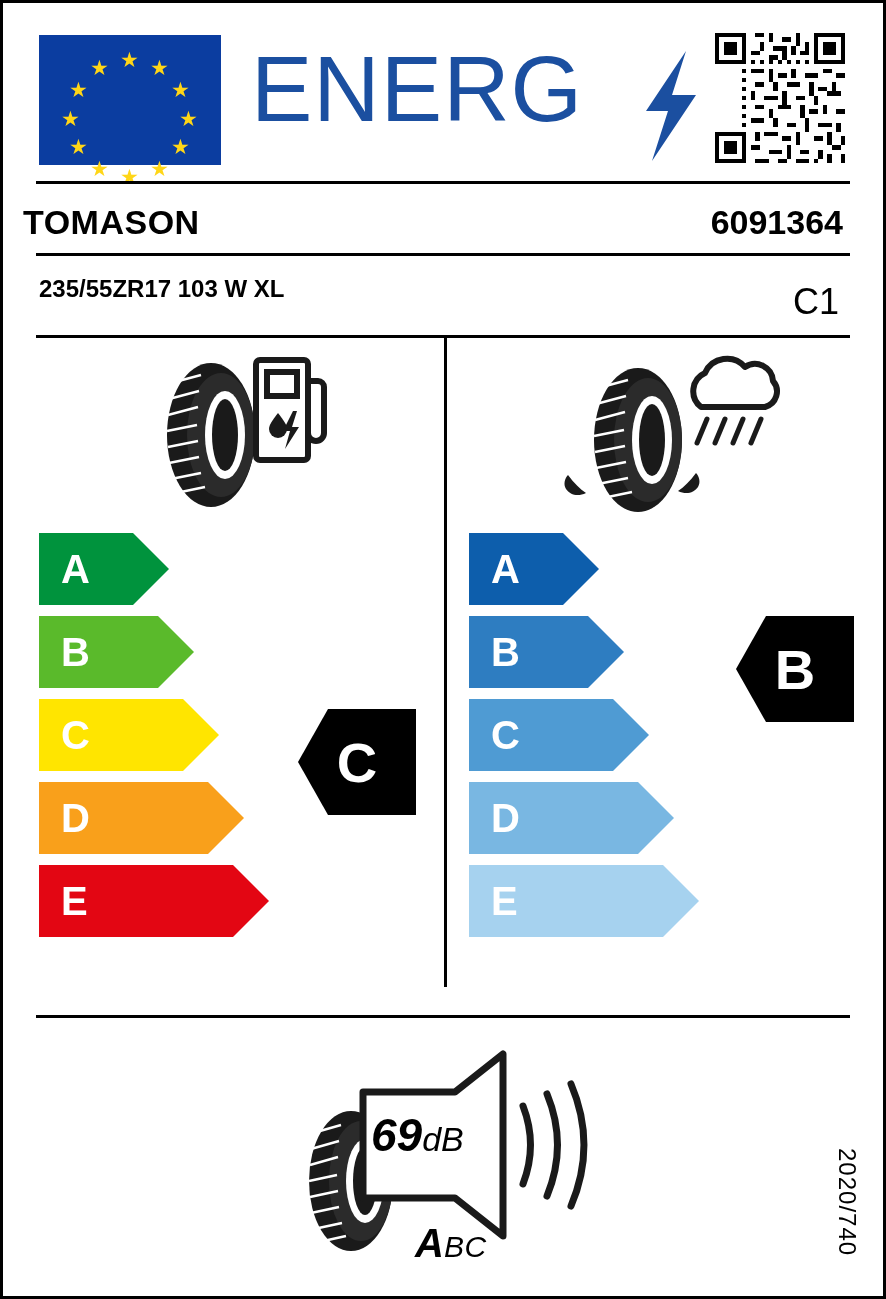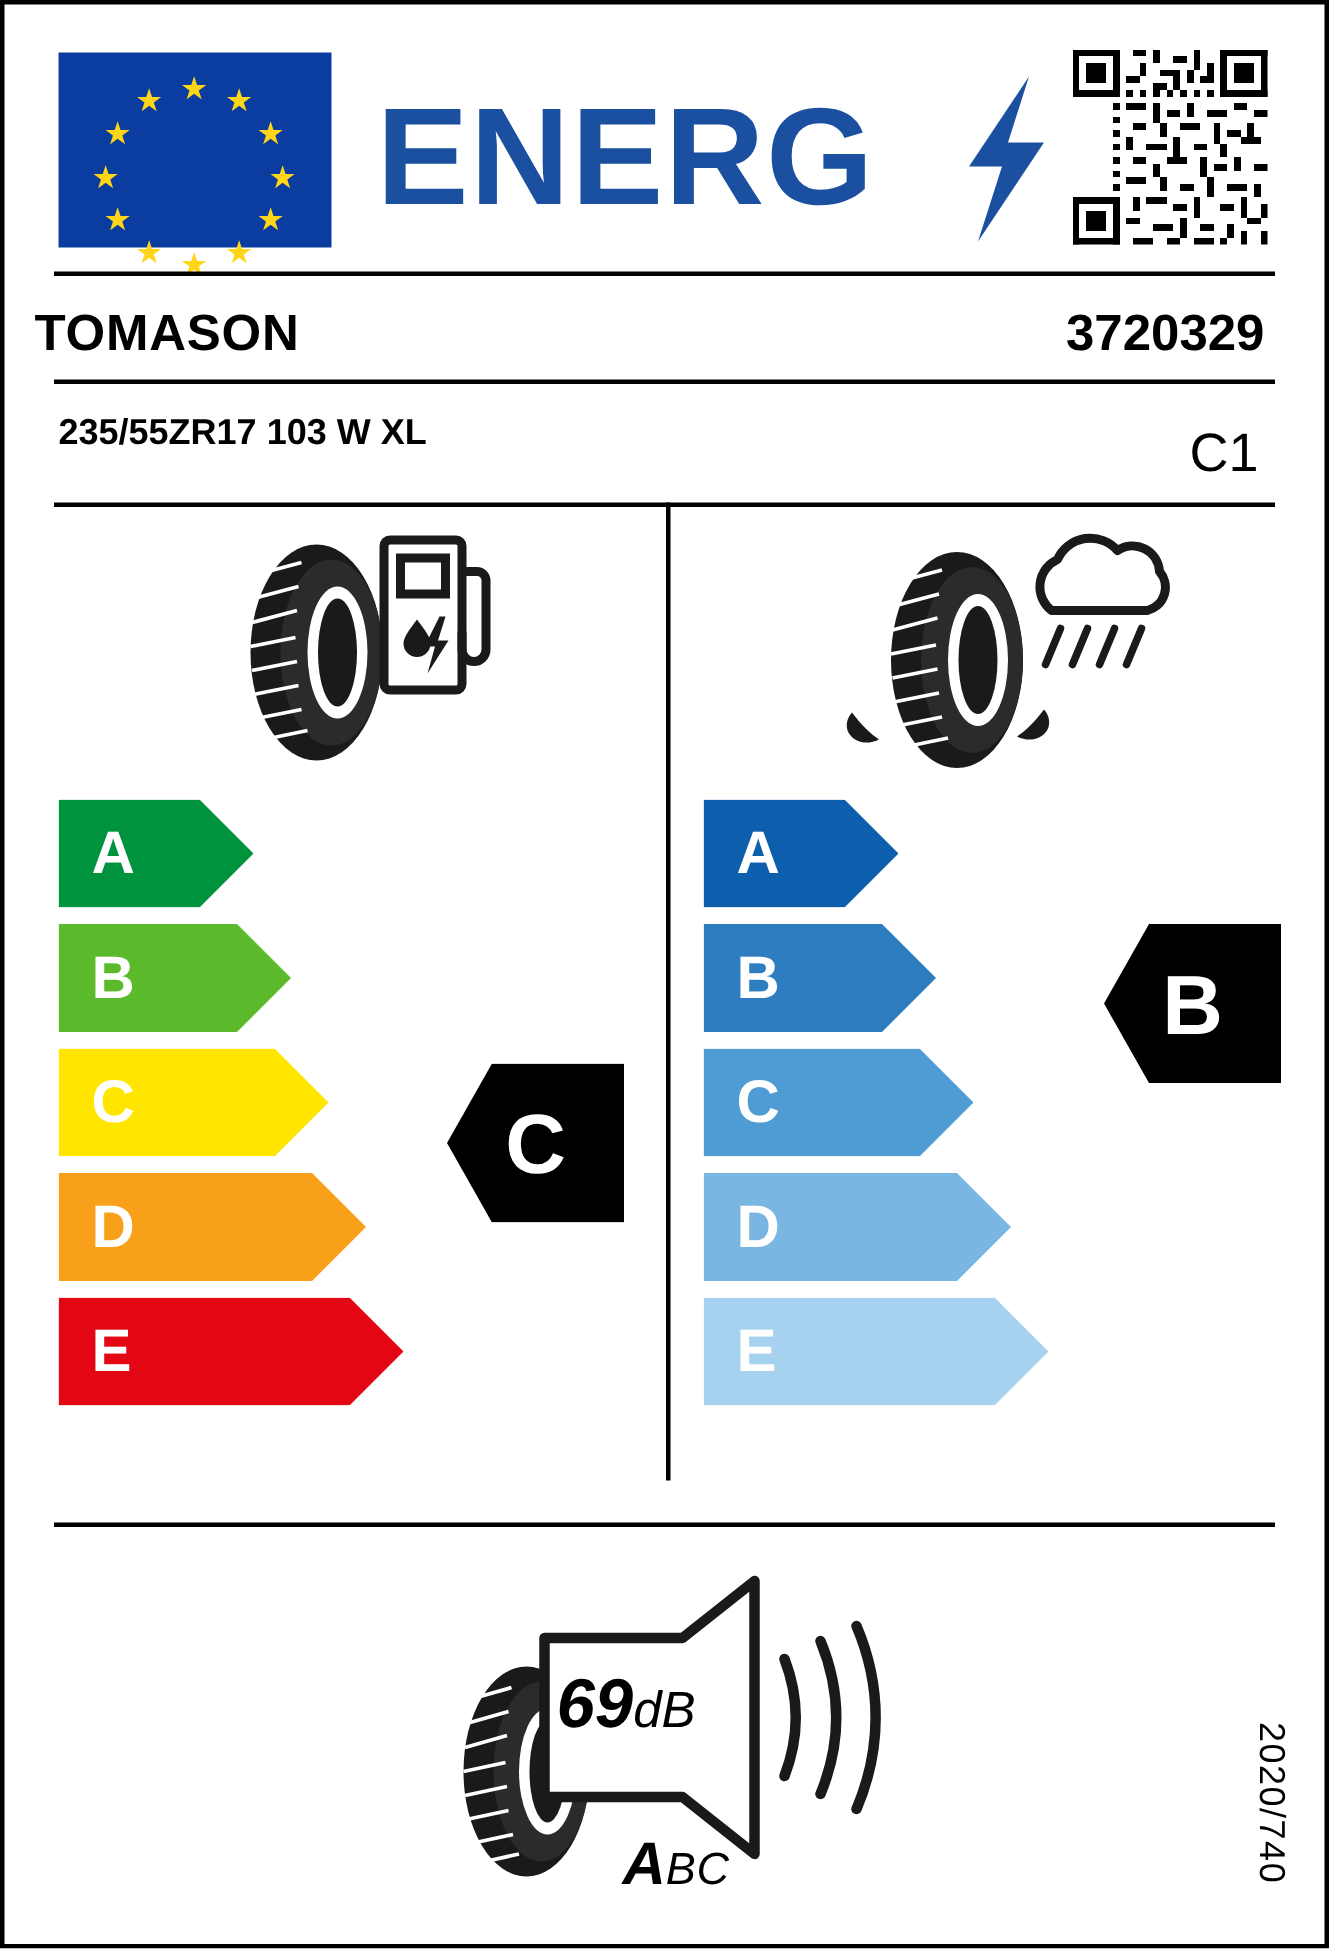--- a/index.html
+++ b/index.html
@@ -42,25 +42,24 @@
     width: 21px;
     height: 21px;
     text-align: center;
   }
 
   .energy-word {
     position: absolute;
     left: 248px;
     top: 40px;
     font-size: 92px;
-    font-weight: bold;
+    font-weight: normal;
     letter-spacing: 1px;
     color: #1b4fa0;
     line-height: 1;
-    margin-top: 16px;
   }
   .energy-bolt {
     position: absolute;
     left: 635px;
     top: 48px;
     width: 60px;
     height: 110px;
   }
   .qr {
     position: absolute;
@@ -327,21 +326,21 @@
       <rect x="18" y="28" width="3" height="1"></rect>
         <rect x="22" y="28" width="1" height="1"></rect>
       <rect x="25" y="27" width="1" height="2"></rect>
         <rect x="28" y="27" width="1" height="2"></rect>
     </g>
   </svg>
 
   <div class="hrule" style="top:178px;"></div>
 
   <div class="brand">TOMASON</div>
-  <div class="code">3720329</div>
+  <div class="code">6091364</div>
 
   <div class="hrule" style="top:250px;"></div>
 
   <div class="tyre-size">235/55ZR17 103 W XL</div>
   <div class="class-code">C1</div>
 
   <div class="hrule" style="top:332px;"></div>
 
   <div class="vrule" style="left:441px; top:332px; height:652px;"></div>
 

